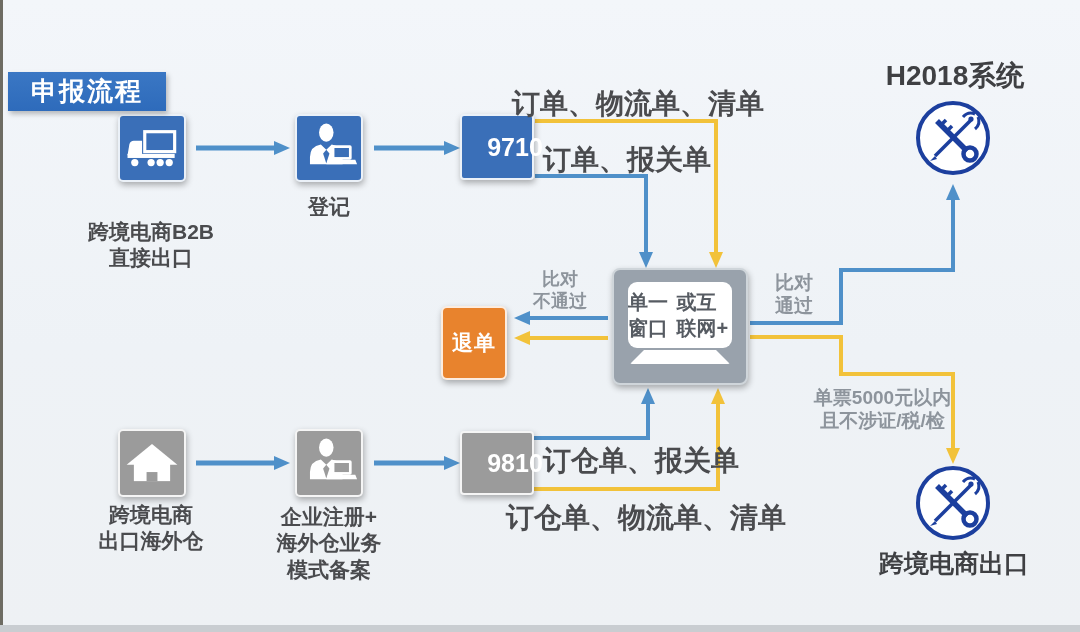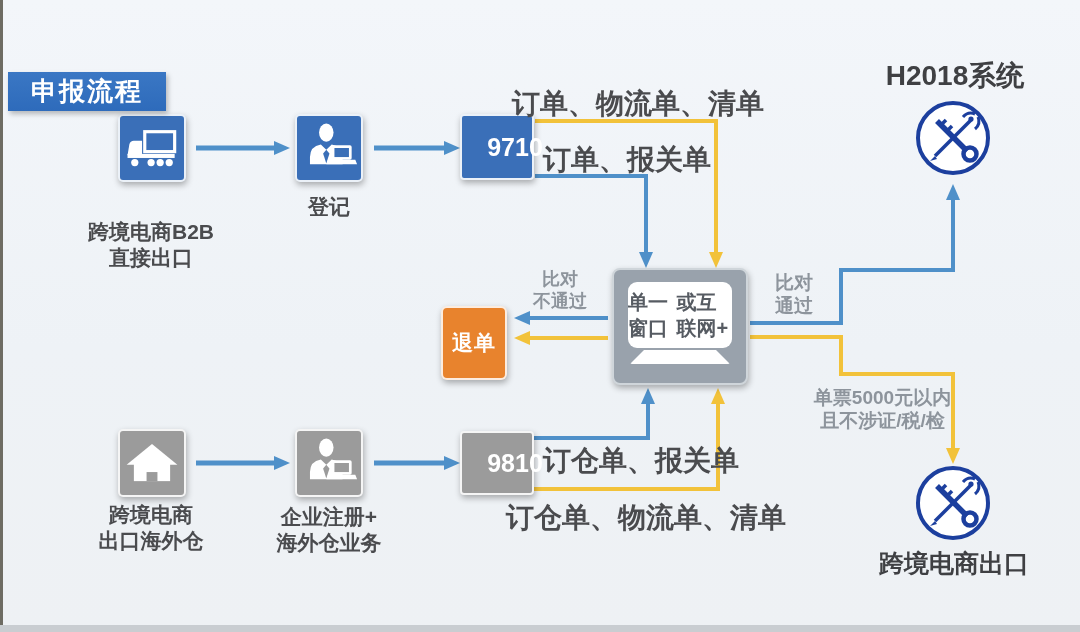--- a/index.html
+++ b/index.html
@@ -147,20 +147,21 @@
   </div>
   <div class="code-box gray-bg" style="left:460px;top:431px;height:64px;">9810</div>
 
   <div class="nlabel" style="left:60px;top:502px;width:182px;">
     <div>跨境电商</div>
     <div>出口海外仓</div>
   </div>
   <div class="nlabel" style="left:250px;top:504px;width:158px;">
     <div>企业注册+</div>
     <div>海外仓业务</div>
+    <div>模式备案</div>
   </div>
 
   <div class="elabel" style="left:543px;top:442px;">订仓单、报关单</div>
   <div class="elabel" style="left:506px;top:499px;">订仓单、物流单、清单</div>
 
   <div class="center-box">
     <div class="center-screen">
       <div>单一窗口</div>
       <div>或互联网+</div>
     </div>

